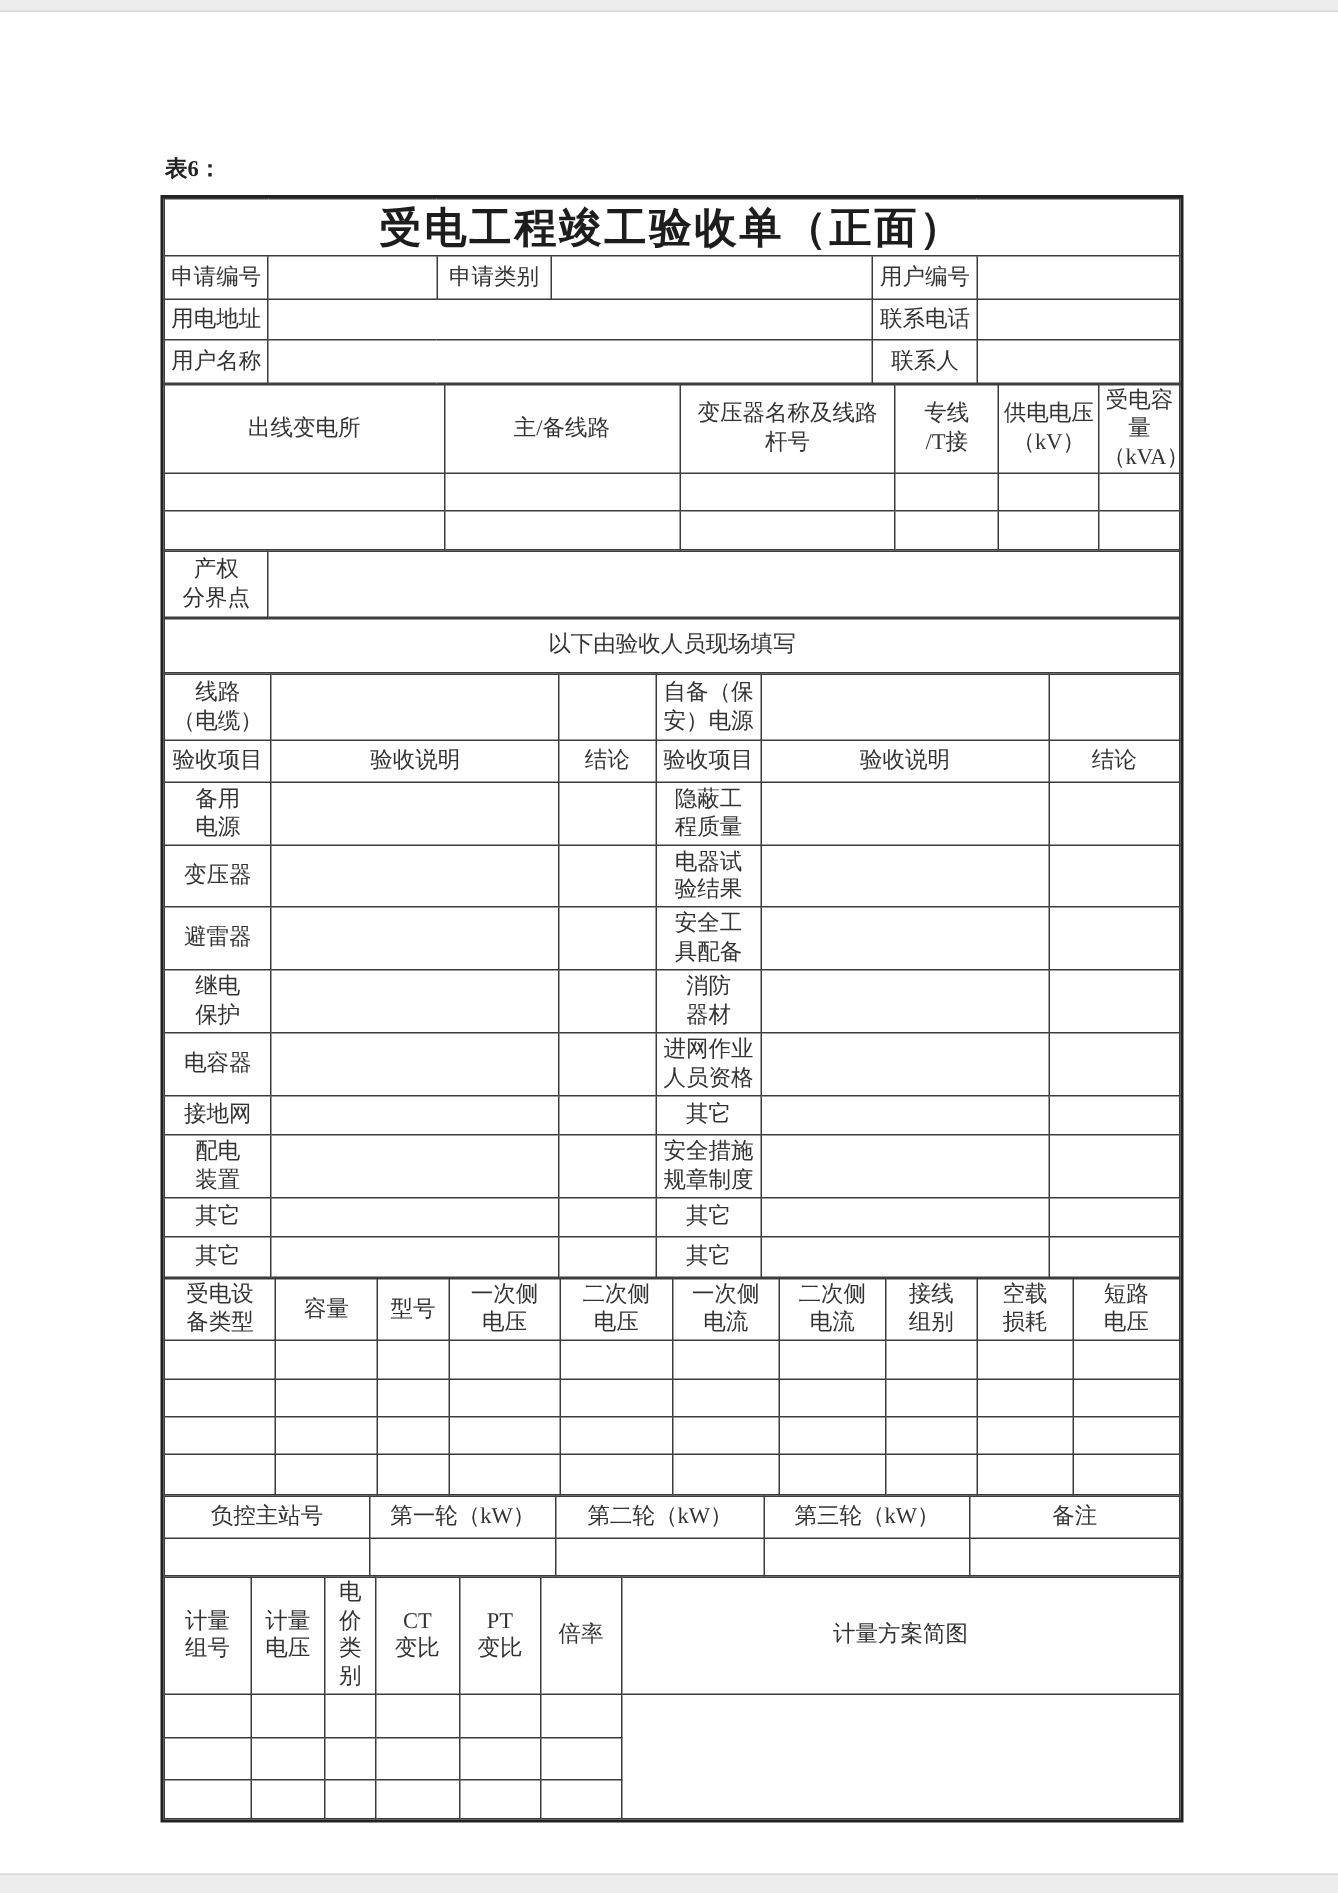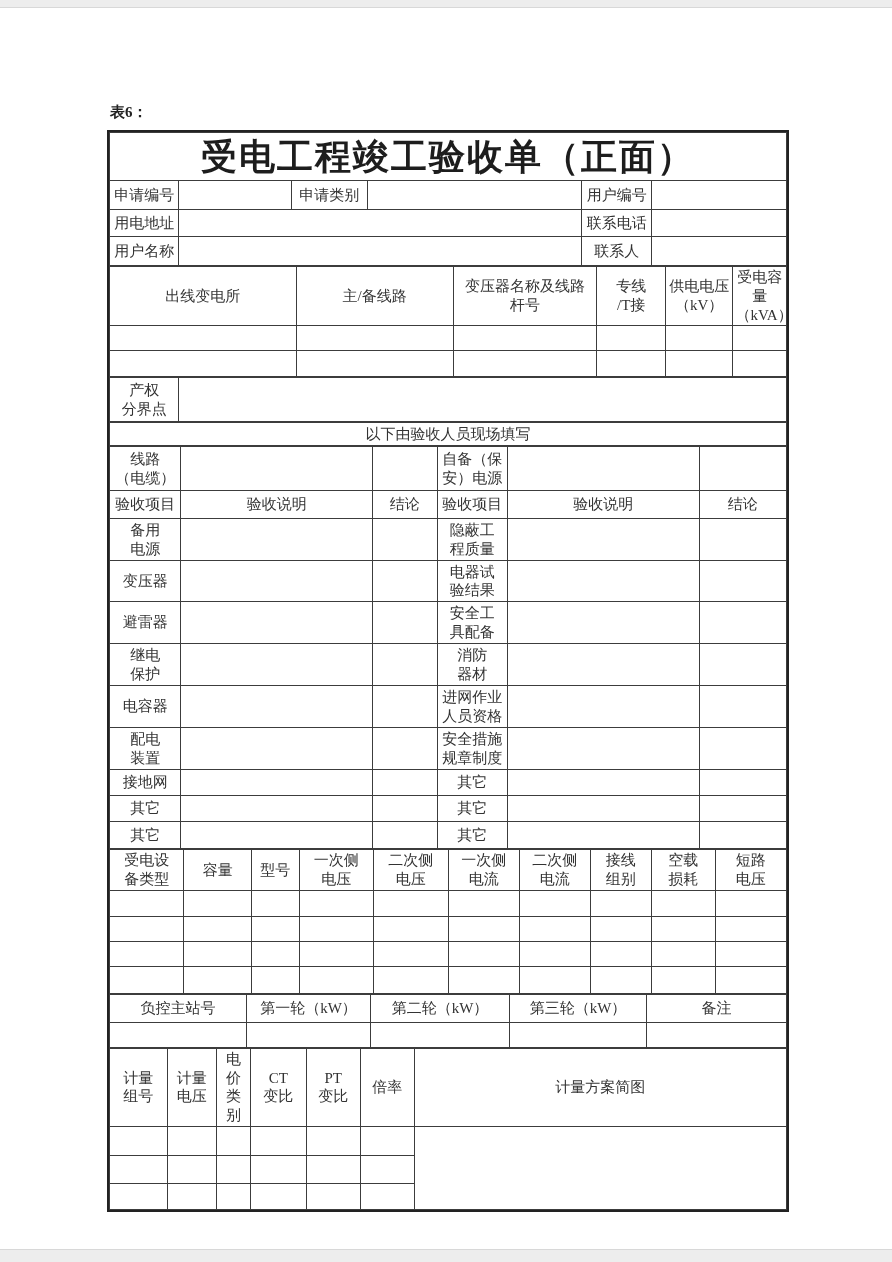--- a/index.html
+++ b/index.html
@@ -26,21 +26,21 @@
   table{width:100%;border-collapse:collapse;table-layout:fixed;}
   td{
     border:1px solid #3c3c3c;
     text-align:center;vertical-align:middle;
     font-size:15px;line-height:1.25;
     white-space:pre-line;
     padding:1px 2px;
     overflow:hidden;
   }
   .title-cell{
-    font-size:36px;font-weight:bold;letter-spacing:2px;
+    font-size:28px;font-weight:bold;letter-spacing:2px;
     font-family:"Liberation Sans","DejaVu Sans",sans-serif;
     color:#1d1d1d;
   }
   .note-cell{font-size:15px;}
 </style>
 </head>
 <body>
 
 <div class="sheet">
   <div class="edge-strip top"></div>
@@ -136,21 +136,21 @@
           <tr style="height:44px">
         <td>产权
 分界点</td>
         <td></td>
       </tr>
     </tbody>
       </table>
 
     <table>
       <tbody>
-          <tr style="height:23px">
+          <tr style="height:36px">
         <td class="note-cell">以下由验收人员现场填写</td>
       </tr>
     </tbody>
       </table>
 
     <table>
       <colgroup>
         <col style="width:10.56%">
           <col style="width:28.30%">
           <col style="width:9.53%">
@@ -217,35 +217,35 @@
       </tr>
       <tr style="height:42px">
         <td>电容器</td>
         <td></td>
             <td></td>
         <td>进网作业
 人员资格</td>
         <td></td>
             <td></td>
       </tr>
+      <tr style="height:26px">
+        <td>接地网</td>
+        <td></td>
+            <td></td>
+        <td>其它</td>
+        <td></td>
+            <td></td>
+      </tr>
       <tr style="height:42px">
         <td>配电
 装置</td>
         <td></td>
             <td></td>
         <td>安全措施
 规章制度</td>
-        <td></td>
-            <td></td>
-      </tr>
-      <tr style="height:26px">
-        <td>接地网</td>
-        <td></td>
-            <td></td>
-        <td>其它</td>
         <td></td>
             <td></td>
       </tr>
       <tr style="height:26px">
         <td>其它</td>
         <td></td>
             <td></td>
         <td>其它</td>
         <td></td>
             <td></td>

